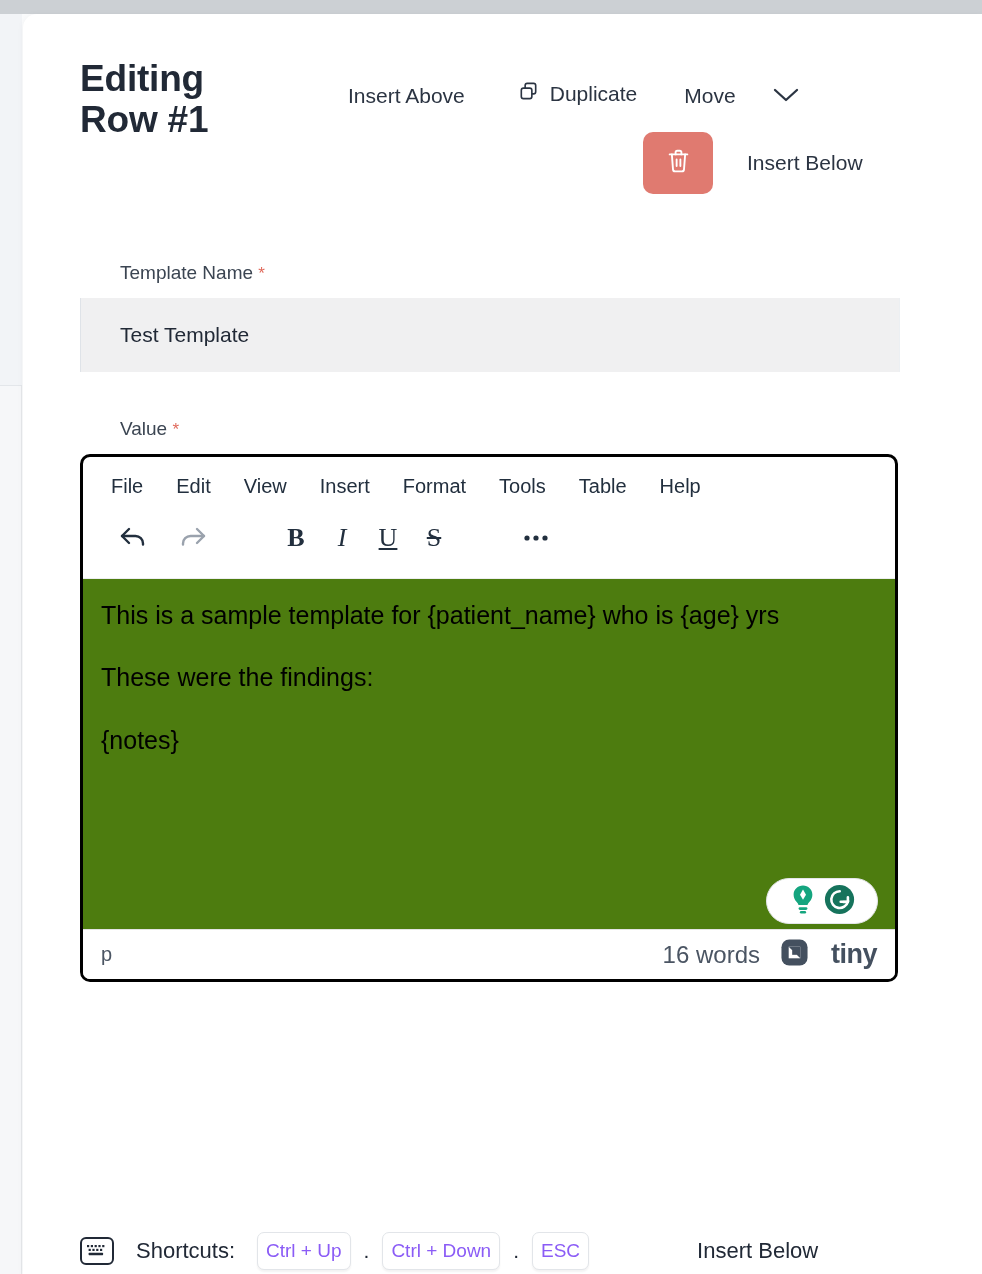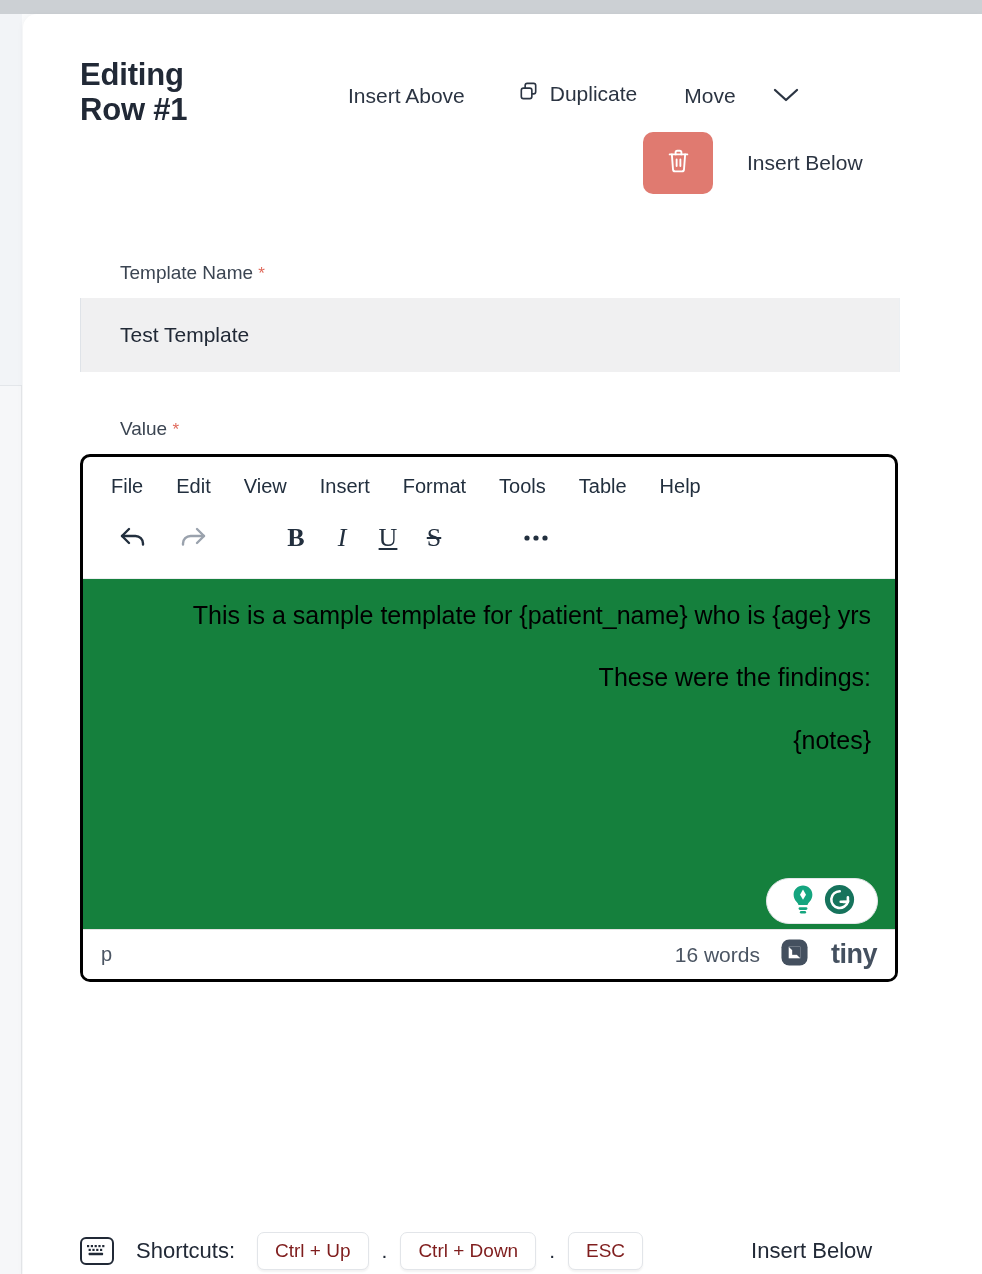--- a/index.html
+++ b/index.html
@@ -57,21 +57,21 @@
     left: 0; top: 0;
     width: 959px;
     height: 200px;
   }
   .title-block {
     position: absolute;
     left: 57px; top: 44px;
     width: 260px;
   }
   .title-line {
-    font-size: 31px;
+    font-size: 37px;
     font-weight: bold;
     color: #212936;
     line-height: 1.12;
     letter-spacing: -0.2px;
   }
 
   .hdr-actions-row1 {
     position: absolute;
     left: 325px; top: 62px;
     display: flex;
@@ -205,22 +205,21 @@
   .tb-gap-3 { margin-right: 56px; }
   .tb-bold { font-weight: bold; font-size: 26px; }
   .tb-italic { font-style: italic; font-size: 26px; }
   .tb-underline { text-decoration: underline; font-size: 26px; }
   .tb-strike { text-decoration: line-through; font-size: 26px; }
 
   .edit-area {
     position: relative;
     min-height: 350px;
     padding: 20px 24px 10px 18px;
-    background: #15803d;
-    text-align: right;
+    background: #4d7c0f;
   }
   .edit-area p {
     font-size: 25px;
     line-height: 1.33;
     color: #000;
     margin-bottom: 29px;
     font-family: "Liberation Sans", sans-serif;
   }
 
   .grammarly {
@@ -250,21 +249,21 @@
     color: #4b5563;
     font-family: "Liberation Sans", sans-serif;
   }
   .sb-right {
     margin-left: auto;
     display: flex;
     align-items: center;
     gap: 20px;
   }
   .sb-words {
-    font-size: 21px;
+    font-size: 24px;
     color: #4b5563;
   }
   .tiny-logo {
     display: flex;
     align-items: center;
     gap: 22px;
   }
   .tiny-word {
     font-size: 27px;
     font-weight: bold;
@@ -294,27 +293,27 @@
   .shortcuts-label {
     font-size: 22px;
     color: #212936;
     margin-right: 22px;
   }
   .key {
     display: inline-flex;
     align-items: center;
     justify-content: center;
     height: 38px;
-    padding: 0 17px;
+    padding: 0 8px;
     border: 1px solid #e2e5e9;
     border-radius: 7px;
     background: #fff;
     box-shadow: 0 2px 2px rgba(0,0,0,0.05);
     font-size: 19px;
-    color: #7f1d1d;
+    color: #8b5cf6;
     font-family: "Liberation Sans", sans-serif;
   }
   .dot-sep {
     font-size: 21px;
     color: #212936;
     margin: 0 13px;
   }
   .footer-insert {
     margin-left: 108px;
     font-size: 22px;

